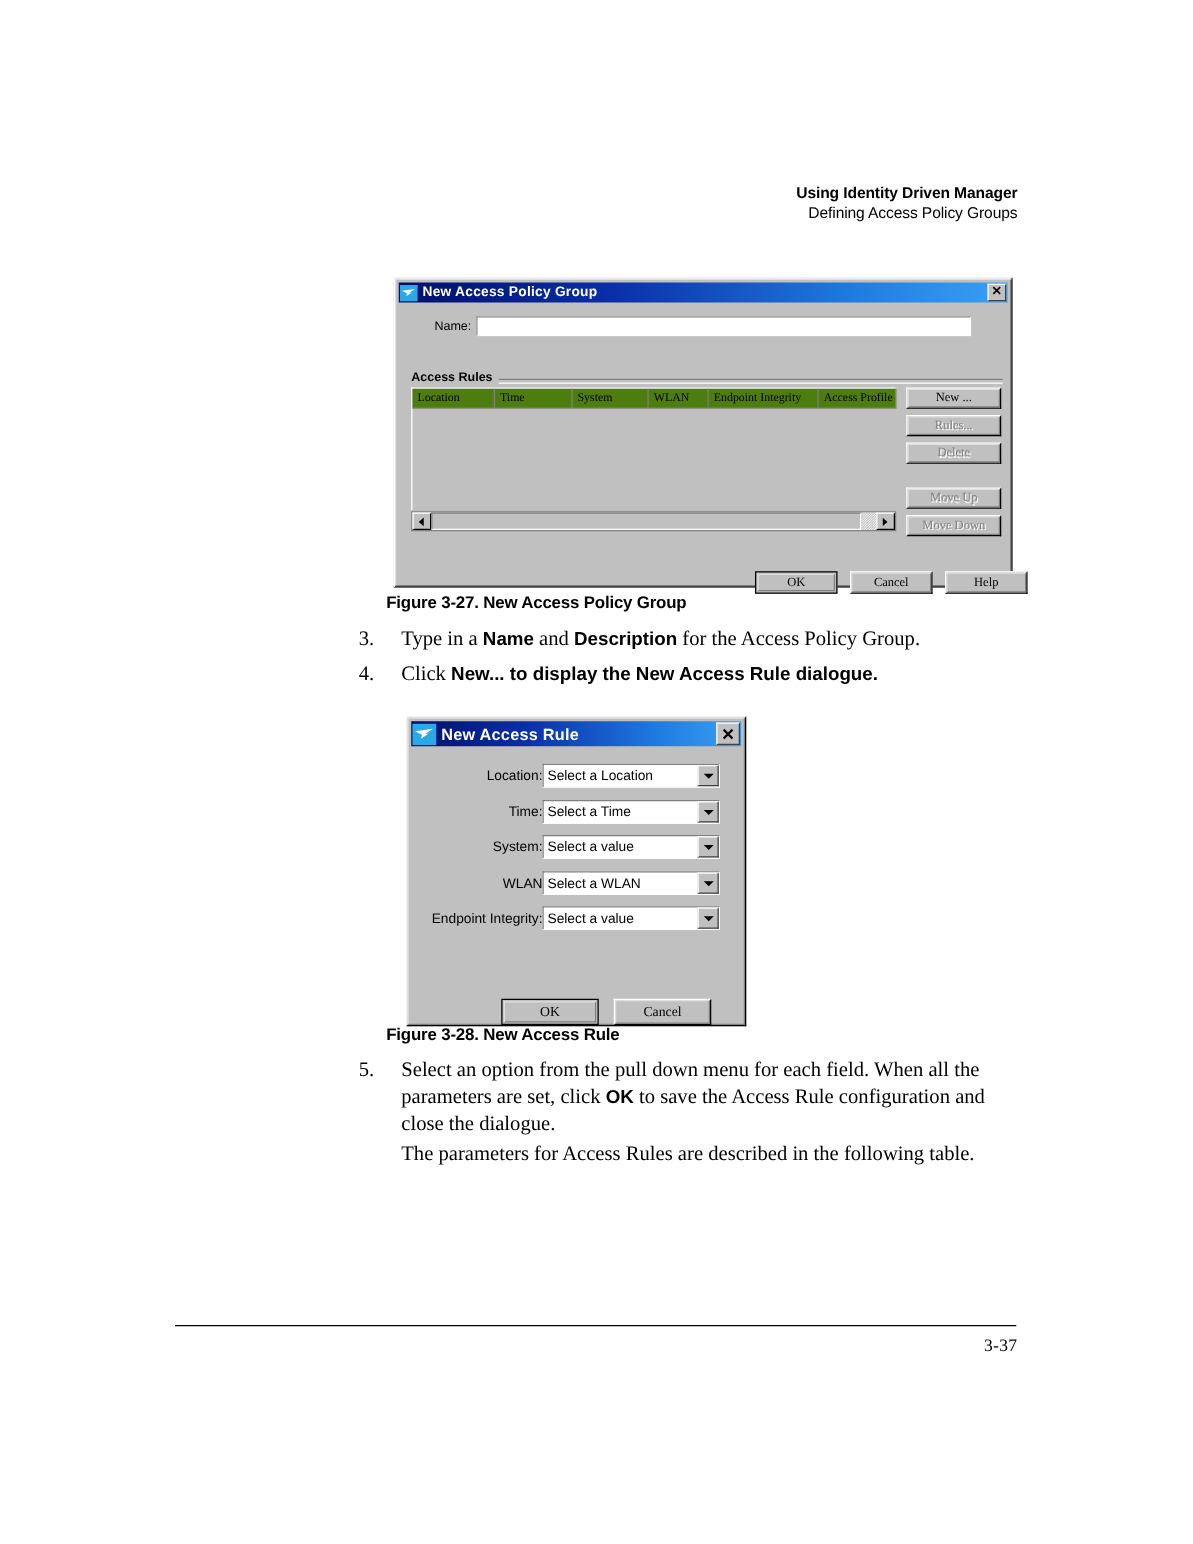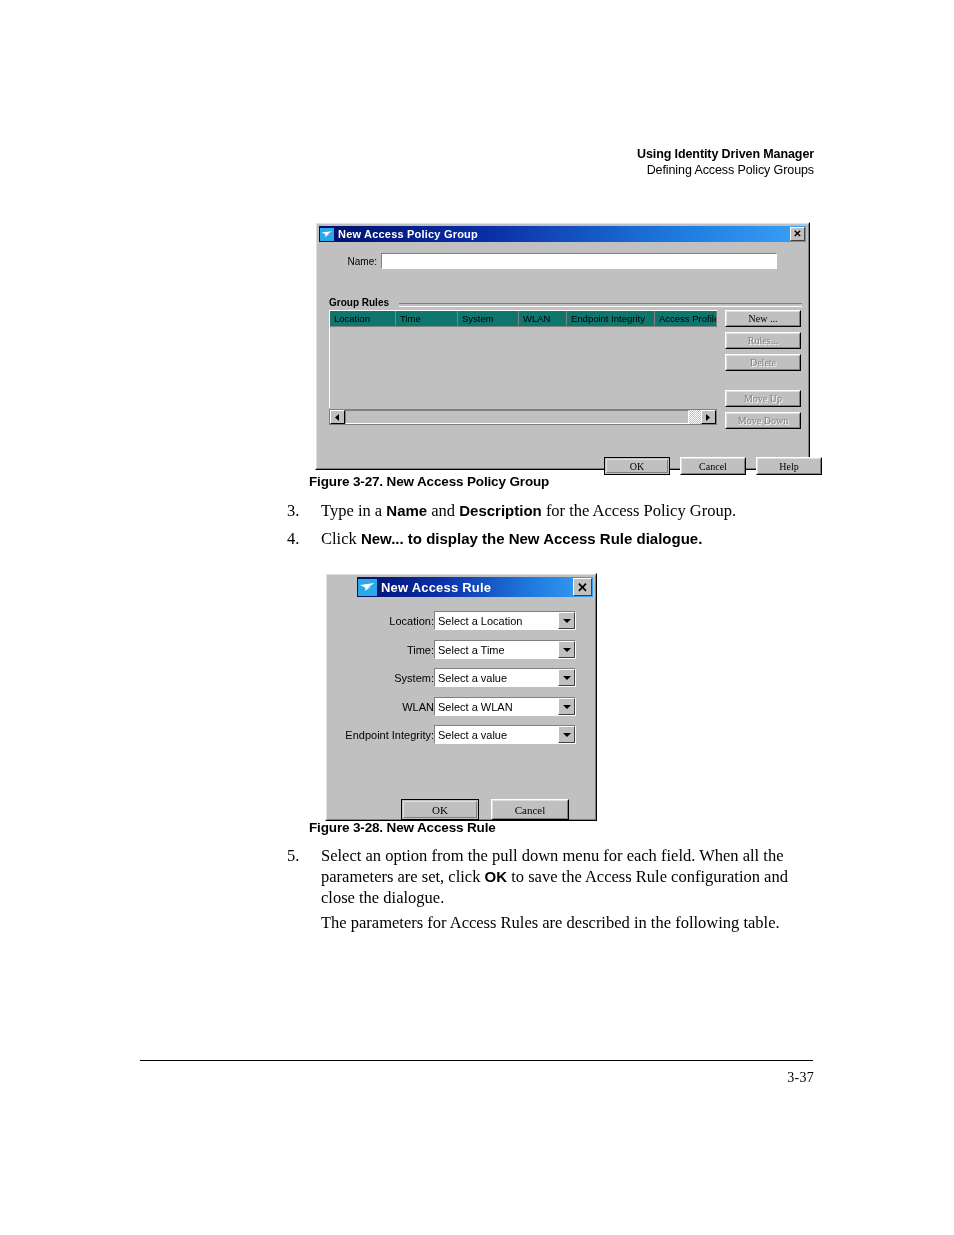--- a/index.html
+++ b/index.html
@@ -211,30 +211,30 @@
     height: 17px;
     display: flex;
     border-top: 1px solid #ffffff;
     border-left: 1px solid #ffffff;
     box-sizing: border-box;
     background: #c0c0c0;
   }
   .th {
     border-right: 1px solid #808080;
     border-bottom: 1px solid #808080;
-    font-family: Liberation Sans, sans-serif;
+    font-family: Liberation Serif, serif;
     font-size: 9.5px;
     color: #000;
     display: flex;
     align-items: center;
     padding-left: 4px;
     box-sizing: border-box;
     overflow: hidden;
     white-space: nowrap;
-    background: #0f766e;
+    background: #4d7c0f;
   }
   .list-body {
     position: absolute;
     left: 2px;
     top: 29px;
     width: 388px;
     height: 81px;
     background: #c0c0c0;
     border-left: 1px solid #ffffff;
     box-sizing: border-box;
@@ -300,21 +300,21 @@
   }
   .footer-buttons .btn { width: 66px; height: 18px; }
 
   
   #dlg-ar {
     left: 325px;
     top: 573px;
     width: 272px;
     height: 248px;
   }
-  #dlg-ar .titlebar { height: 20px; margin-left: 28px; }
+  #dlg-ar .titlebar { height: 20px; }
   #dlg-ar .titlebar-text { font-size: 13px; }
   #dlg-ar .close-btn { width: 19px; height: 18px; font-size: 13px; }
   #dlg-ar .title-icon { width: 19px; height: 17px; }
   #dlg-ar .body { position: relative; height: calc(100% - 20px); }
 
   .ar-row {
     position: absolute;
     left: 0;
     width: 100%;
     height: 19px;
@@ -467,21 +467,21 @@
 
     <div class="body">
 
       <div class="row-name">
         <span class="fld-label">Name:</span>
         <div class="textbox"></div>
       </div>
 
 
       <div class="groupbox">
-        <div class="groupbox-title">Group Rules</div>
+        <div class="groupbox-title">Access Rules</div>
         <div class="groupbox-line"></div>
 
         <div class="table-head">
           <div class="th" style="width:66px">Location</div>
           <div class="th" style="width:62px">Time</div>
           <div class="th" style="width:61px">System</div>
           <div class="th" style="width:48px">WLAN</div>
           <div class="th" style="width:88px">Endpoint Integrity</div>
           <div class="th" style="width:62px">Access Profile</div>
         </div>

